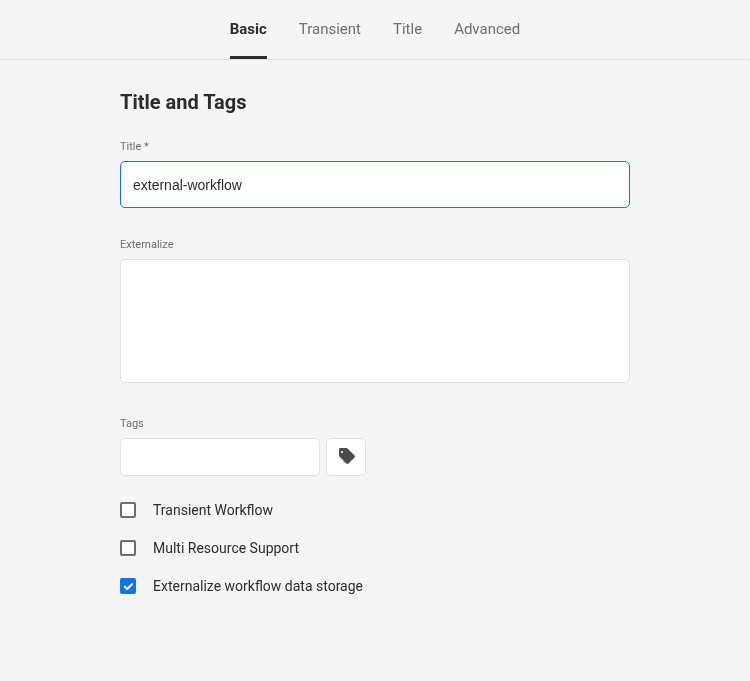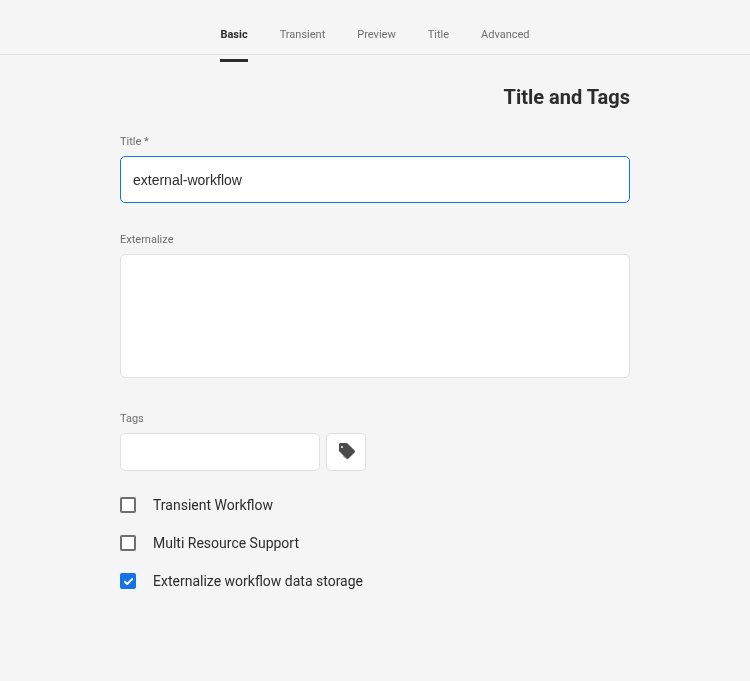--- a/index.html
+++ b/index.html
@@ -12,42 +12,41 @@
     }
     .tabs-bar {
       display: flex;
       justify-content: center;
       gap: 32px;
       padding: 20px 0 0 0;
       border-bottom: 1px solid #e0e0e0;
       background: #f5f5f5;
     }
     .tab {
-      font-size: 11px;
+      font-size: 15px;
       color: #6e6e6e;
       padding: 0 0 18px 0;
       cursor: pointer;
       border-bottom: 3px solid transparent;
       position: relative;
-      top: 8px;
+      top: 0;
     }
     .tab.active {
       color: #2c2c2c;
       font-weight: 700;
       border-bottom: 3px solid #2c2c2c;
     }
     .content {
       padding: 30px 120px 0 120px;
     }
     .section-title {
       font-size: 20px;
       font-weight: 700;
       color: #2c2c2c;
       margin-bottom: 26px;
-      text-align: right;
     }
     .field-label {
       font-size: 11px;
       color: #6e6e6e;
       margin-bottom: 8px;
       display: block;
     }
     .title-input {
       width: 100%;
       height: 47px;
@@ -129,21 +128,20 @@
     .checkbox-list {
       margin-top: 26px;
     }
   </style>
 </head>
 <body>
 
 <div class="tabs-bar">
   <div class="tab active">Basic</div>
   <div class="tab">Transient</div>
-  <div class="tab">Preview</div>
   <div class="tab">Title</div>
   <div class="tab">Advanced</div>
 </div>
 
 <div class="content">
   <h2 class="section-title">Title and Tags</h2>
 
   <div class="field-group">
     <label class="field-label">Title *</label>
     <input type="text" class="title-input" value="external-workflow" style="">

